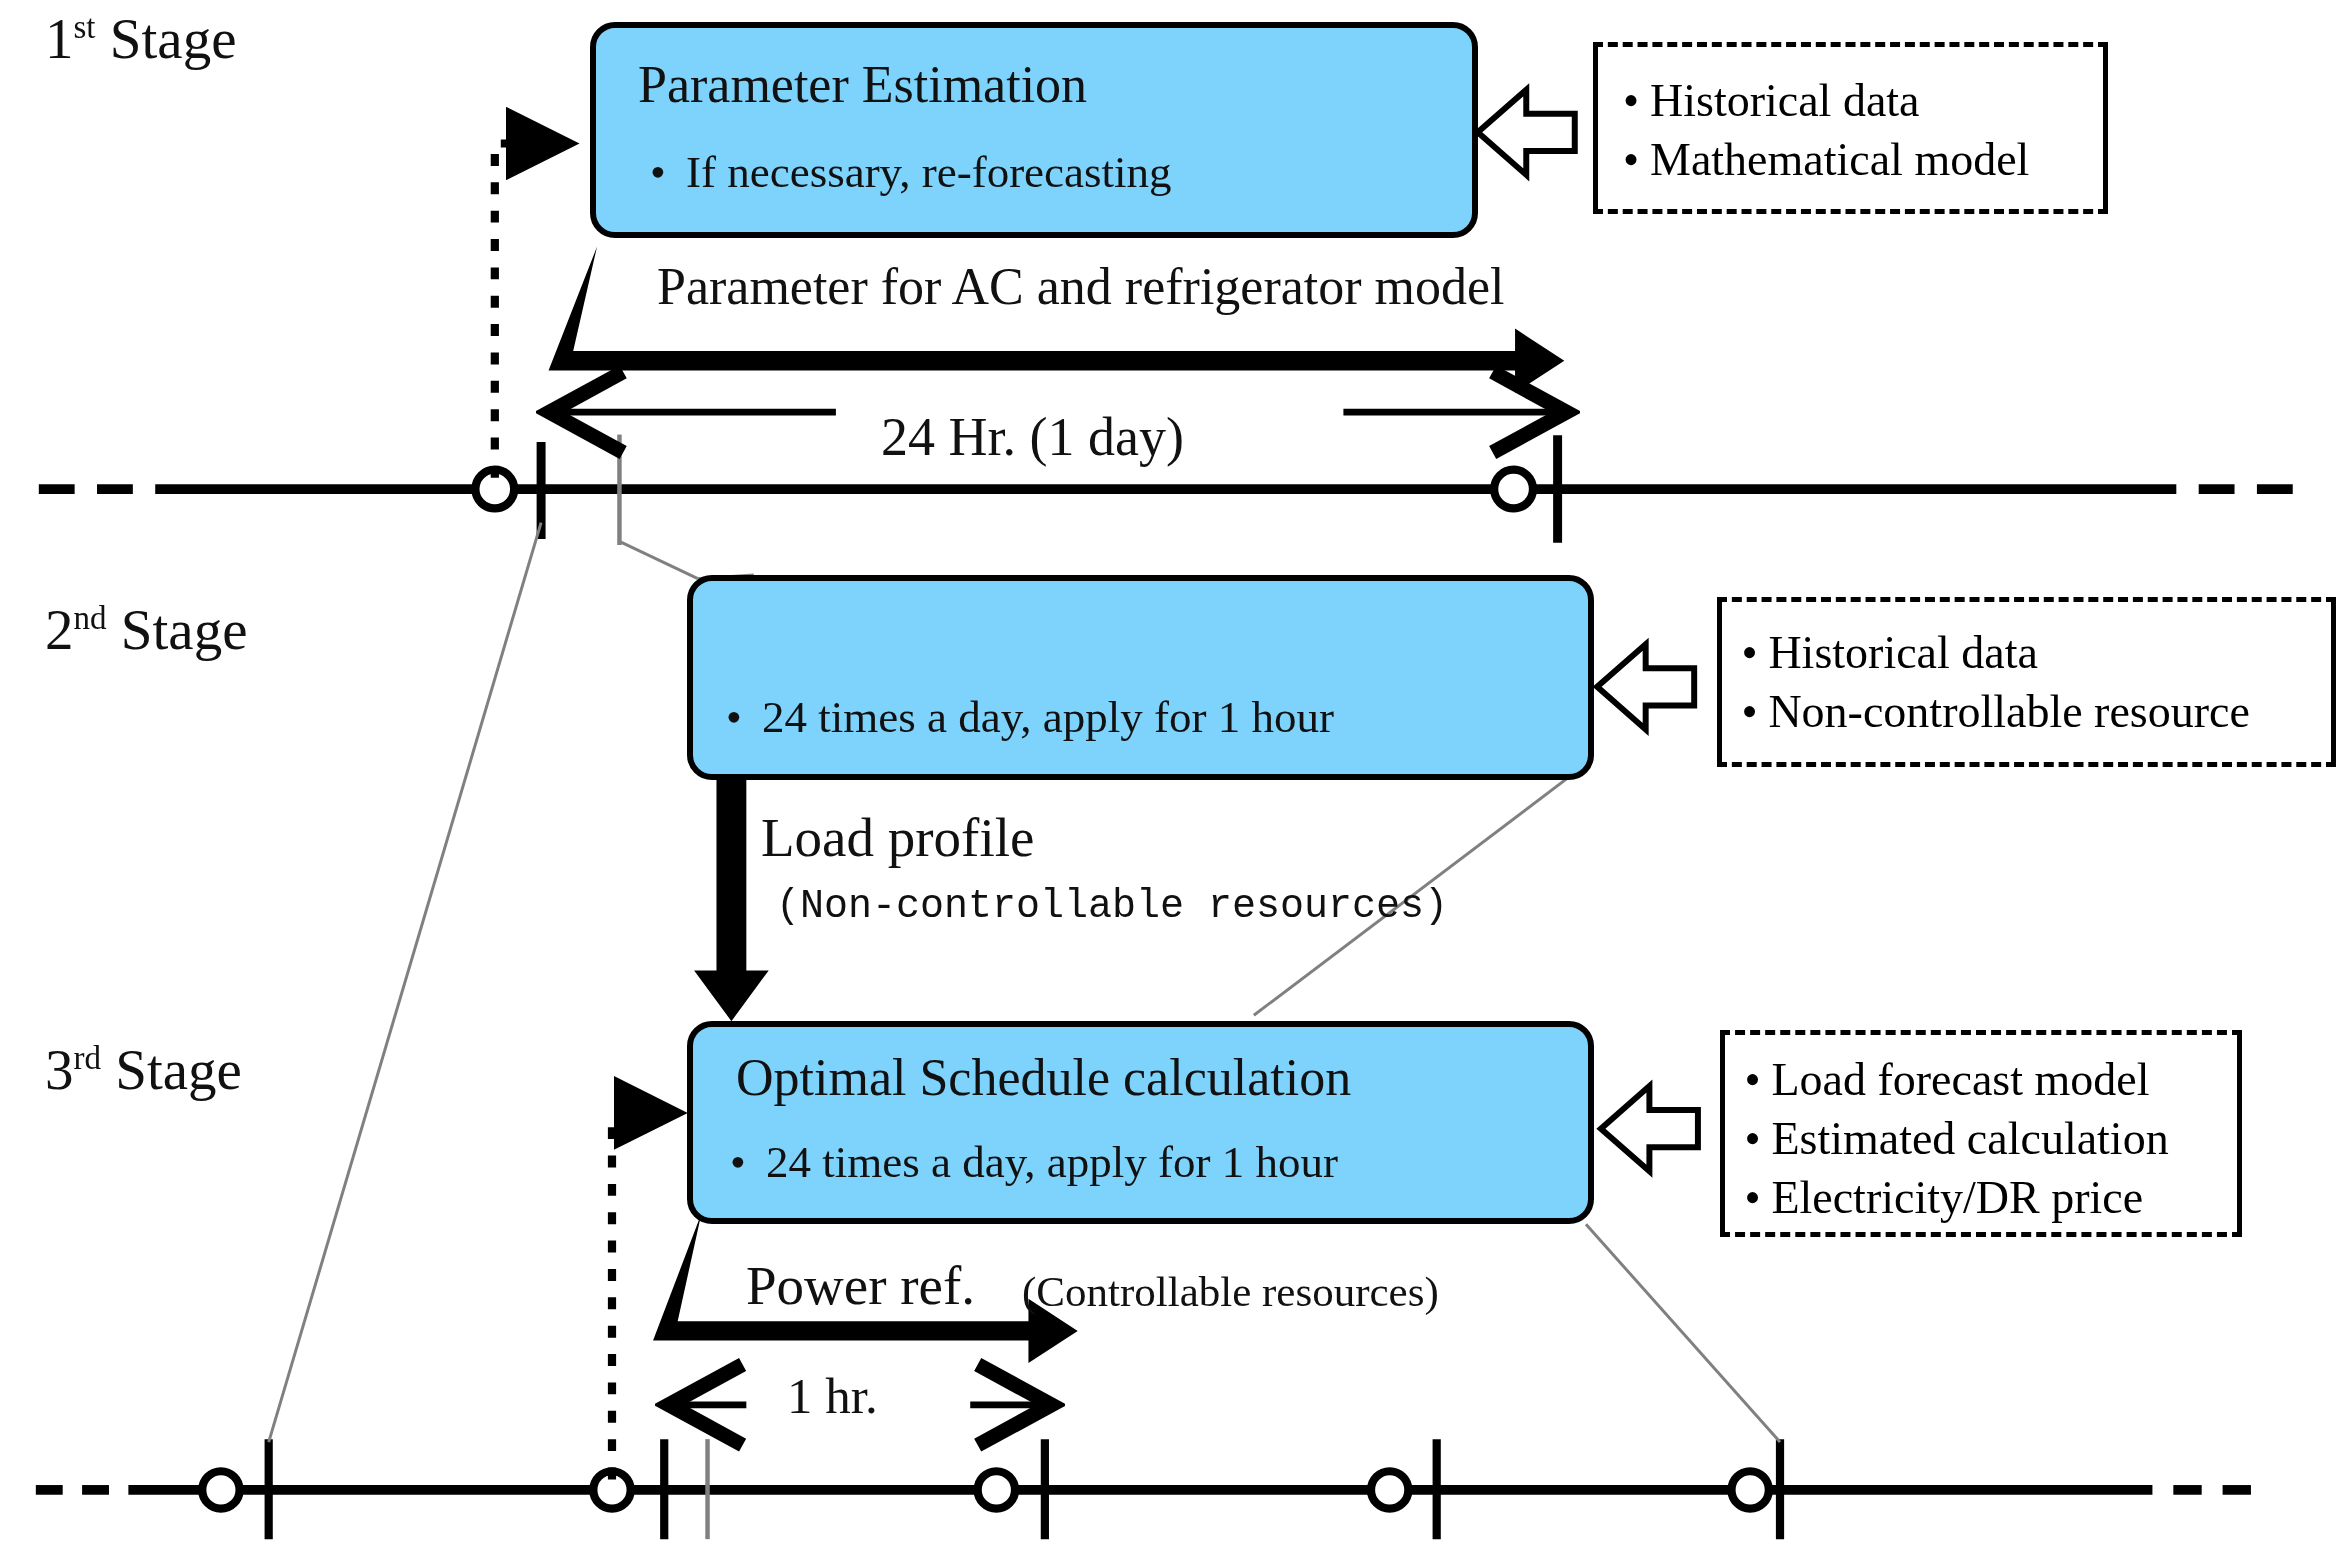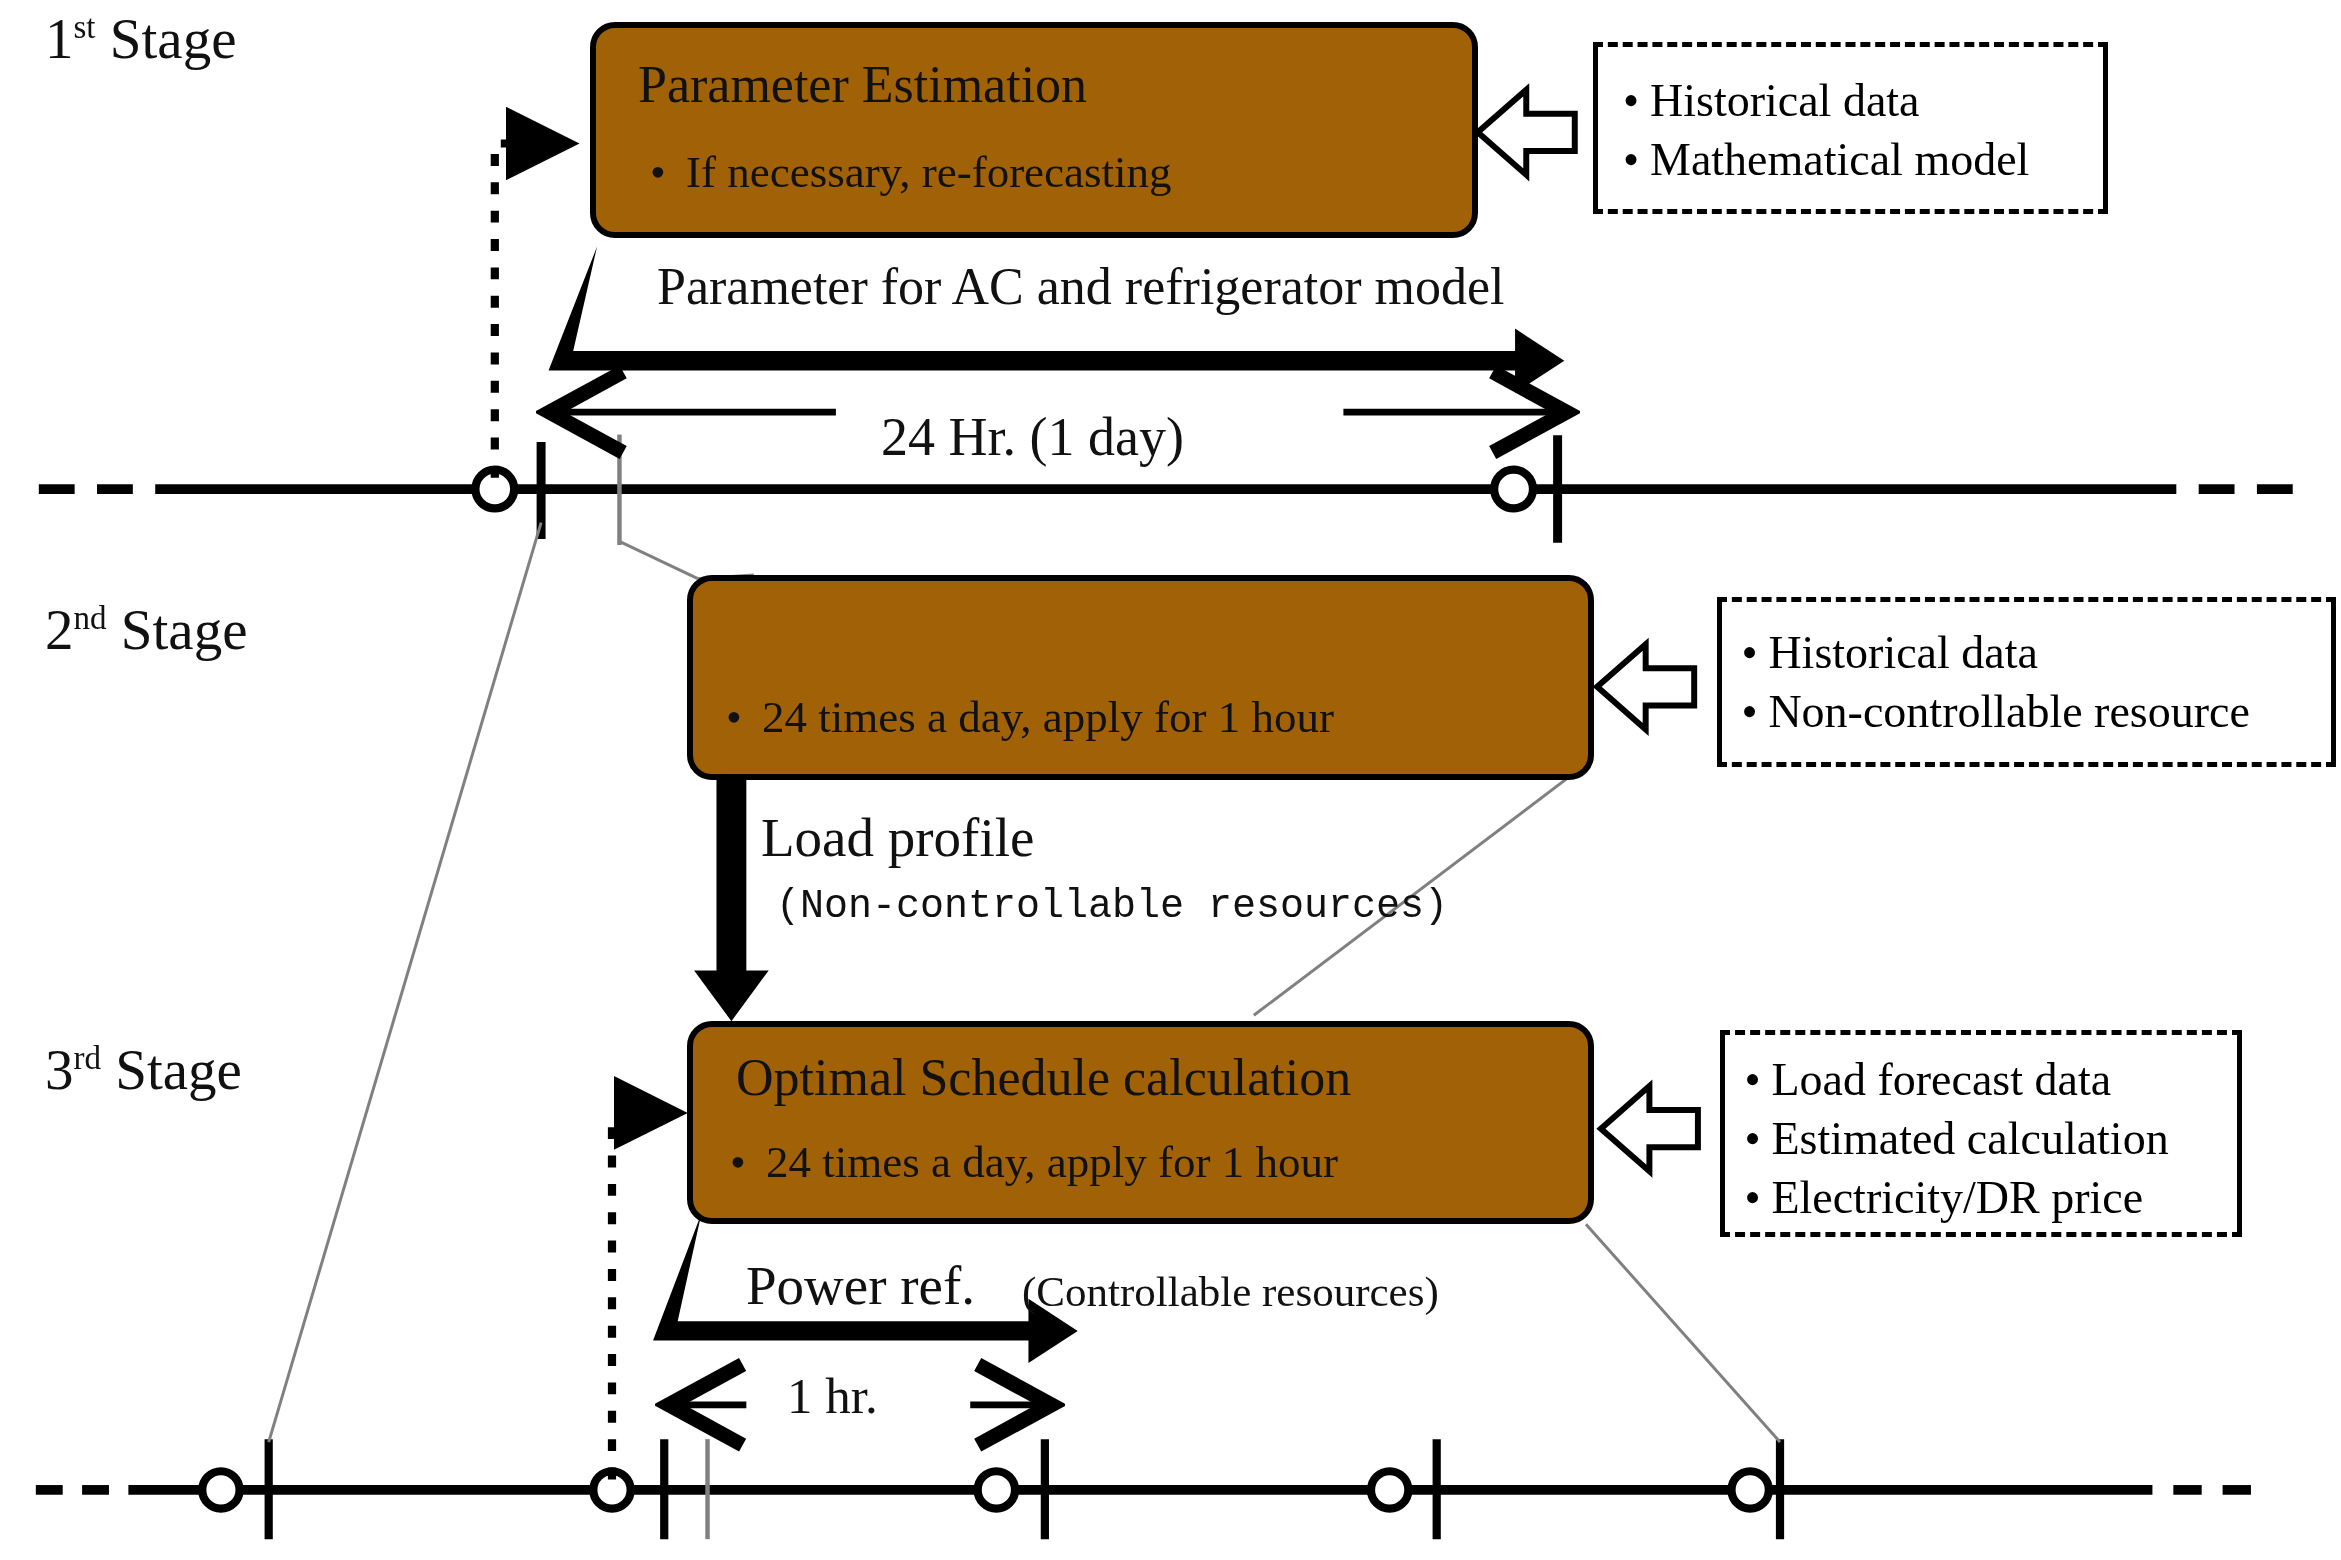--- a/index.html
+++ b/index.html
@@ -4,21 +4,21 @@
 <style>
   html,body{margin:0;padding:0;background:#fff;}
   body{font-family:"Liberation Serif", serif;}
   #stage{position:relative;width:2342px;height:1561px;background:#ffffff;overflow:hidden;padding-left:22px;}
 
   
   .stage-label{position:absolute;font-family:"Liberation Serif", serif;font-size:57px;color:#111;white-space:nowrap;}
   .stage-label sup{font-size:0.58em;vertical-align:super;}
 
   
-  .procbox{position:absolute;border:6.7px solid #000;border-radius:25px;background:#a16207;box-sizing:border-box;}
+  .procbox{position:absolute;border:6.7px solid #000;border-radius:25px;background:#7dd3fc;box-sizing:border-box;}
   .proc-title{position:absolute;font-size:52px;color:#111;white-space:nowrap;}
   .proc-bullet-row{position:absolute;font-size:45px;color:#111;white-space:nowrap;}
   .proc-bullet-row .bdot{display:inline-block;width:36px;}
 
   
   .callout{position:absolute;background:#fff;box-sizing:border-box;
            border-top:5.2px dashed #000;border-bottom:5.2px dashed #000;
            border-left:5.2px solid #000;border-right:5.2px solid #000;}
   .callout ul{list-style:none;margin:0;padding:0;}
   .callout li{font-size:46px;color:#000000;white-space:nowrap;line-height:1.28;}
@@ -184,21 +184,21 @@
 
   <div class="procbox" style="left:687px;top:1021px;width:907px;height:203px;">
     <div class="proc-title" style="left:43px;top:21px;">Optimal Schedule calculation</div>
     <div class="proc-bullet-row" style="left:37px;top:109px;">
       <span class="bdot">•</span><span>24 times a day, apply for 1 hour</span>
     </div>
   </div>
 
   <div class="callout" style="left:1720px;top:1030px;width:522px;height:207px;">
     <ul style="margin:16.4px 0 0 19.4px;">
-      <li>Load forecast data</li>
+      <li>Load forecast model</li>
       <li>Estimated calculation</li>
       <li>Electricity/DR price</li>
     </ul>
   </div>
 
   <div class="ptext" style="left:746px;top:1254px;font-size:55px;">Power ref.</div>
   <div class="ptext" style="left:1022px;top:1267px;font-size:43px;">(Controllable resources)</div>
 
   <div class="ptext" style="left:787px;top:1367px;font-size:51px;">1 hr.</div>
 

